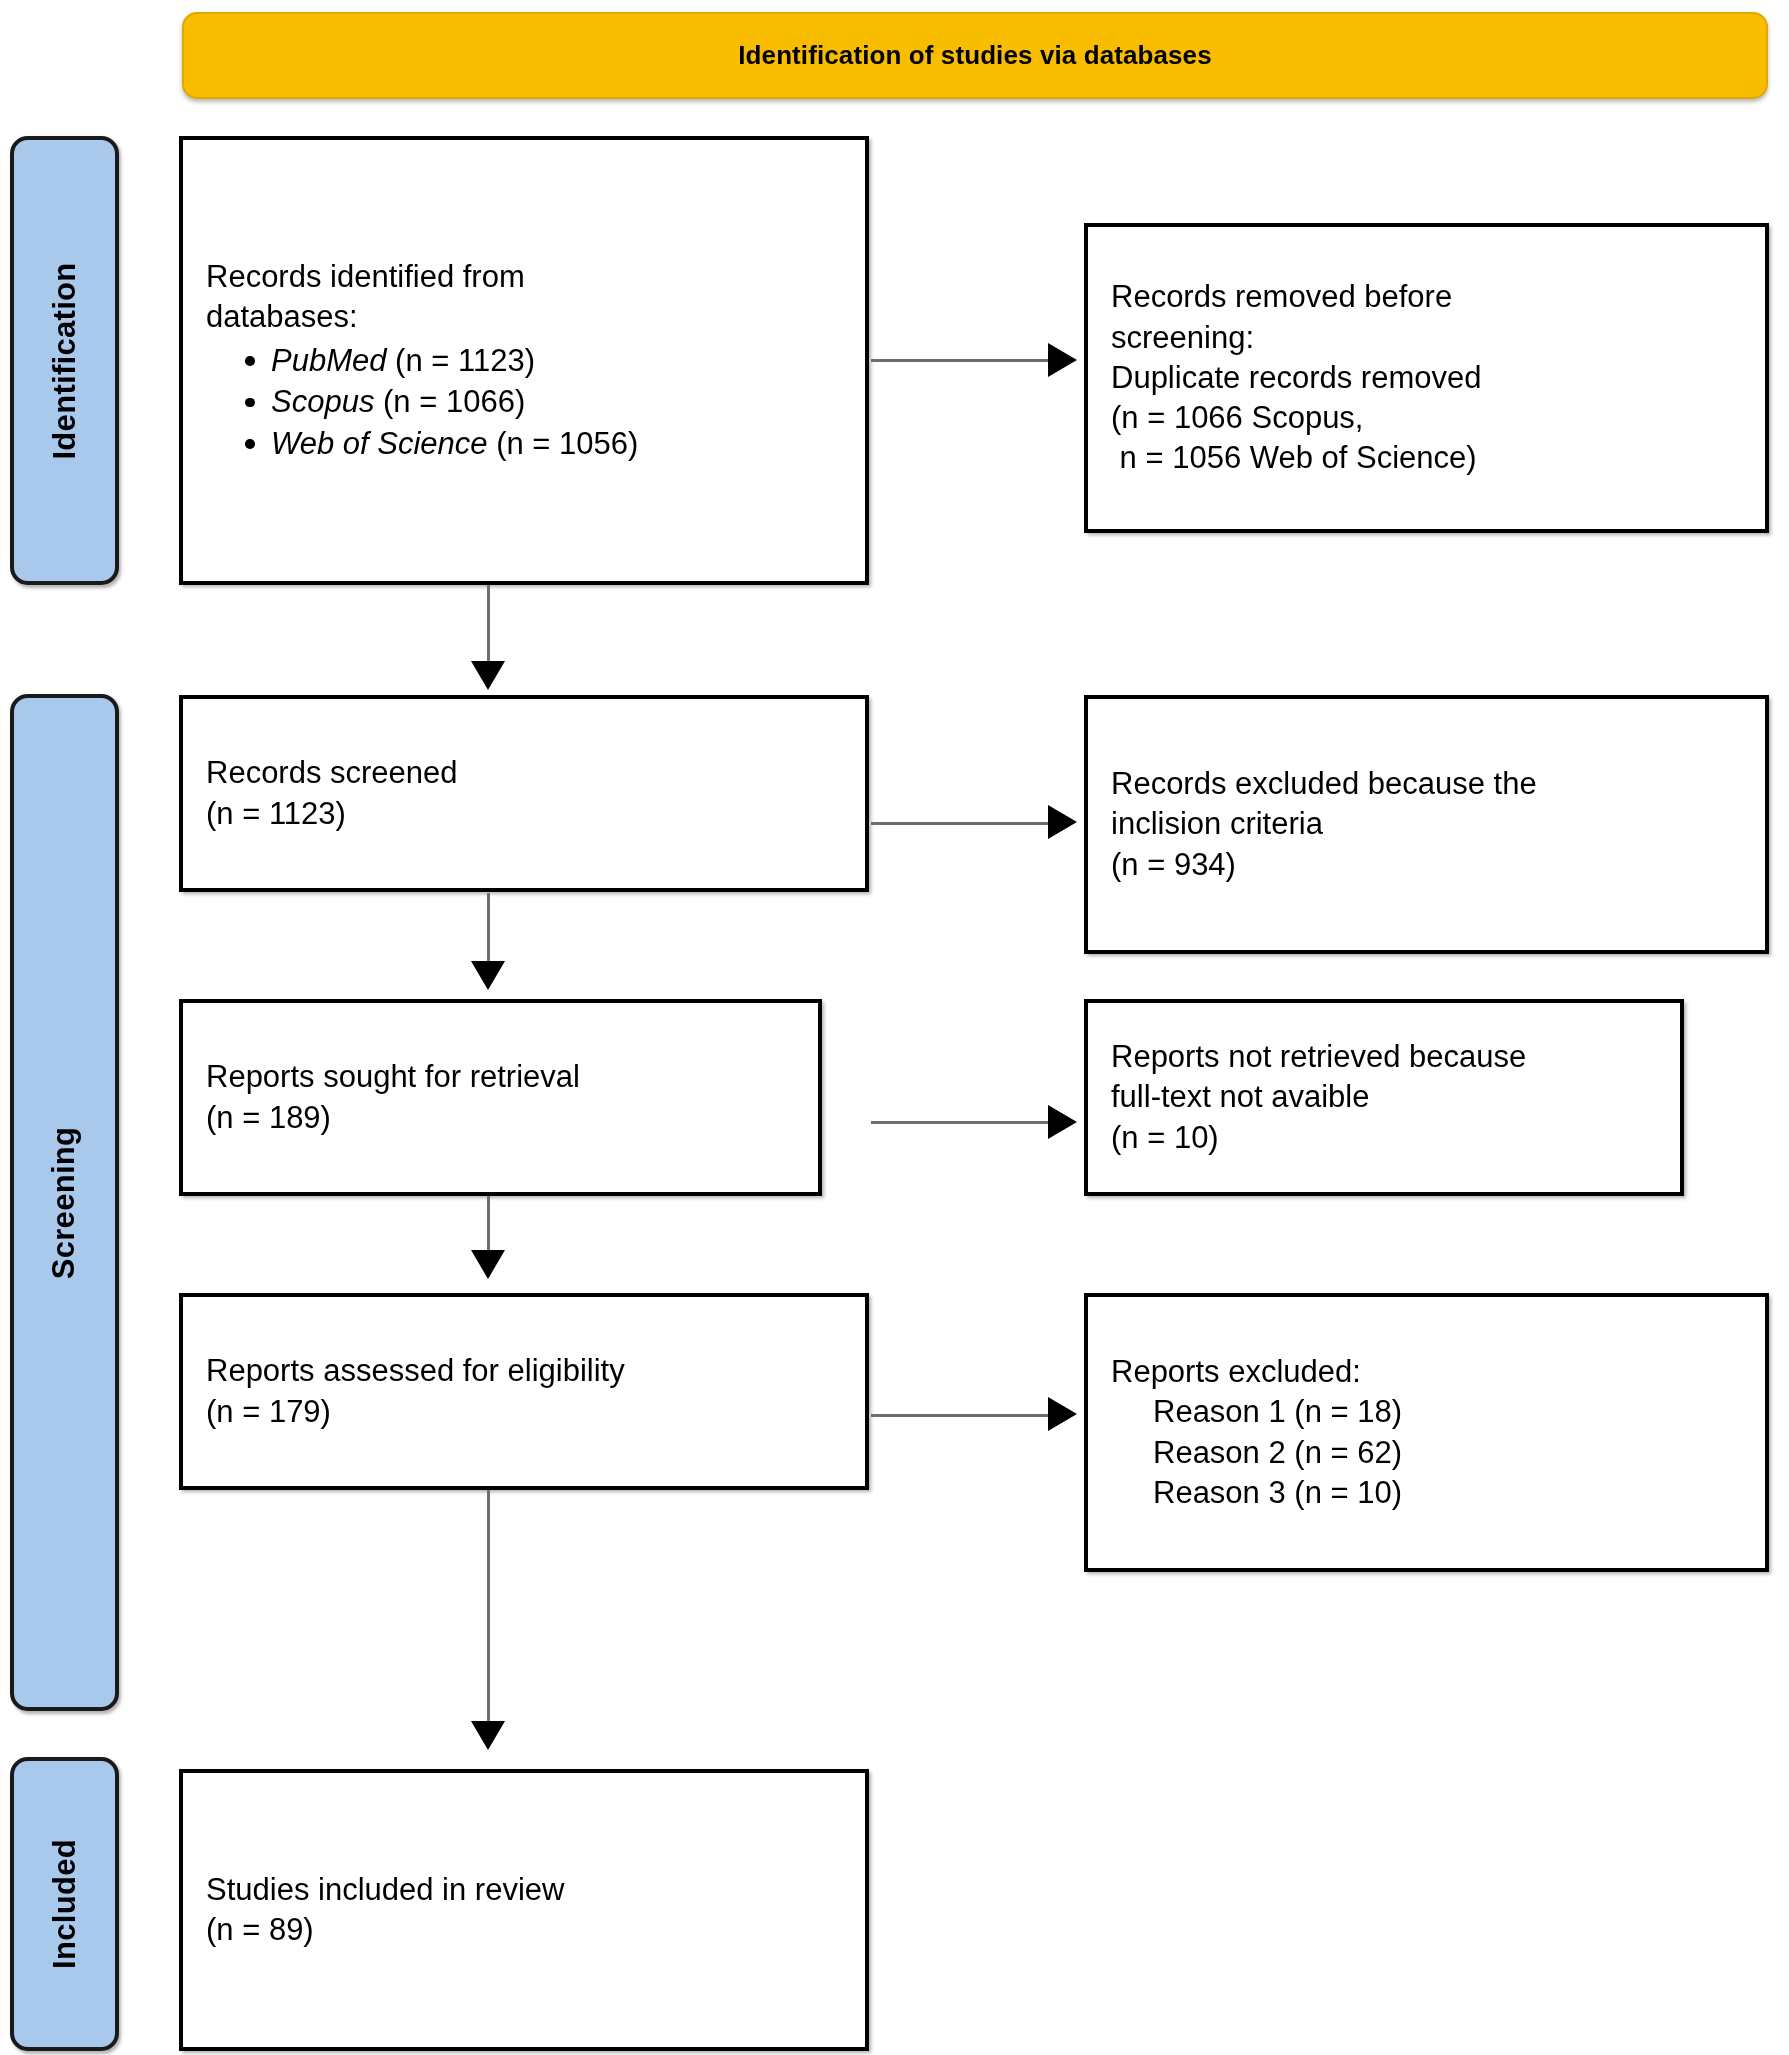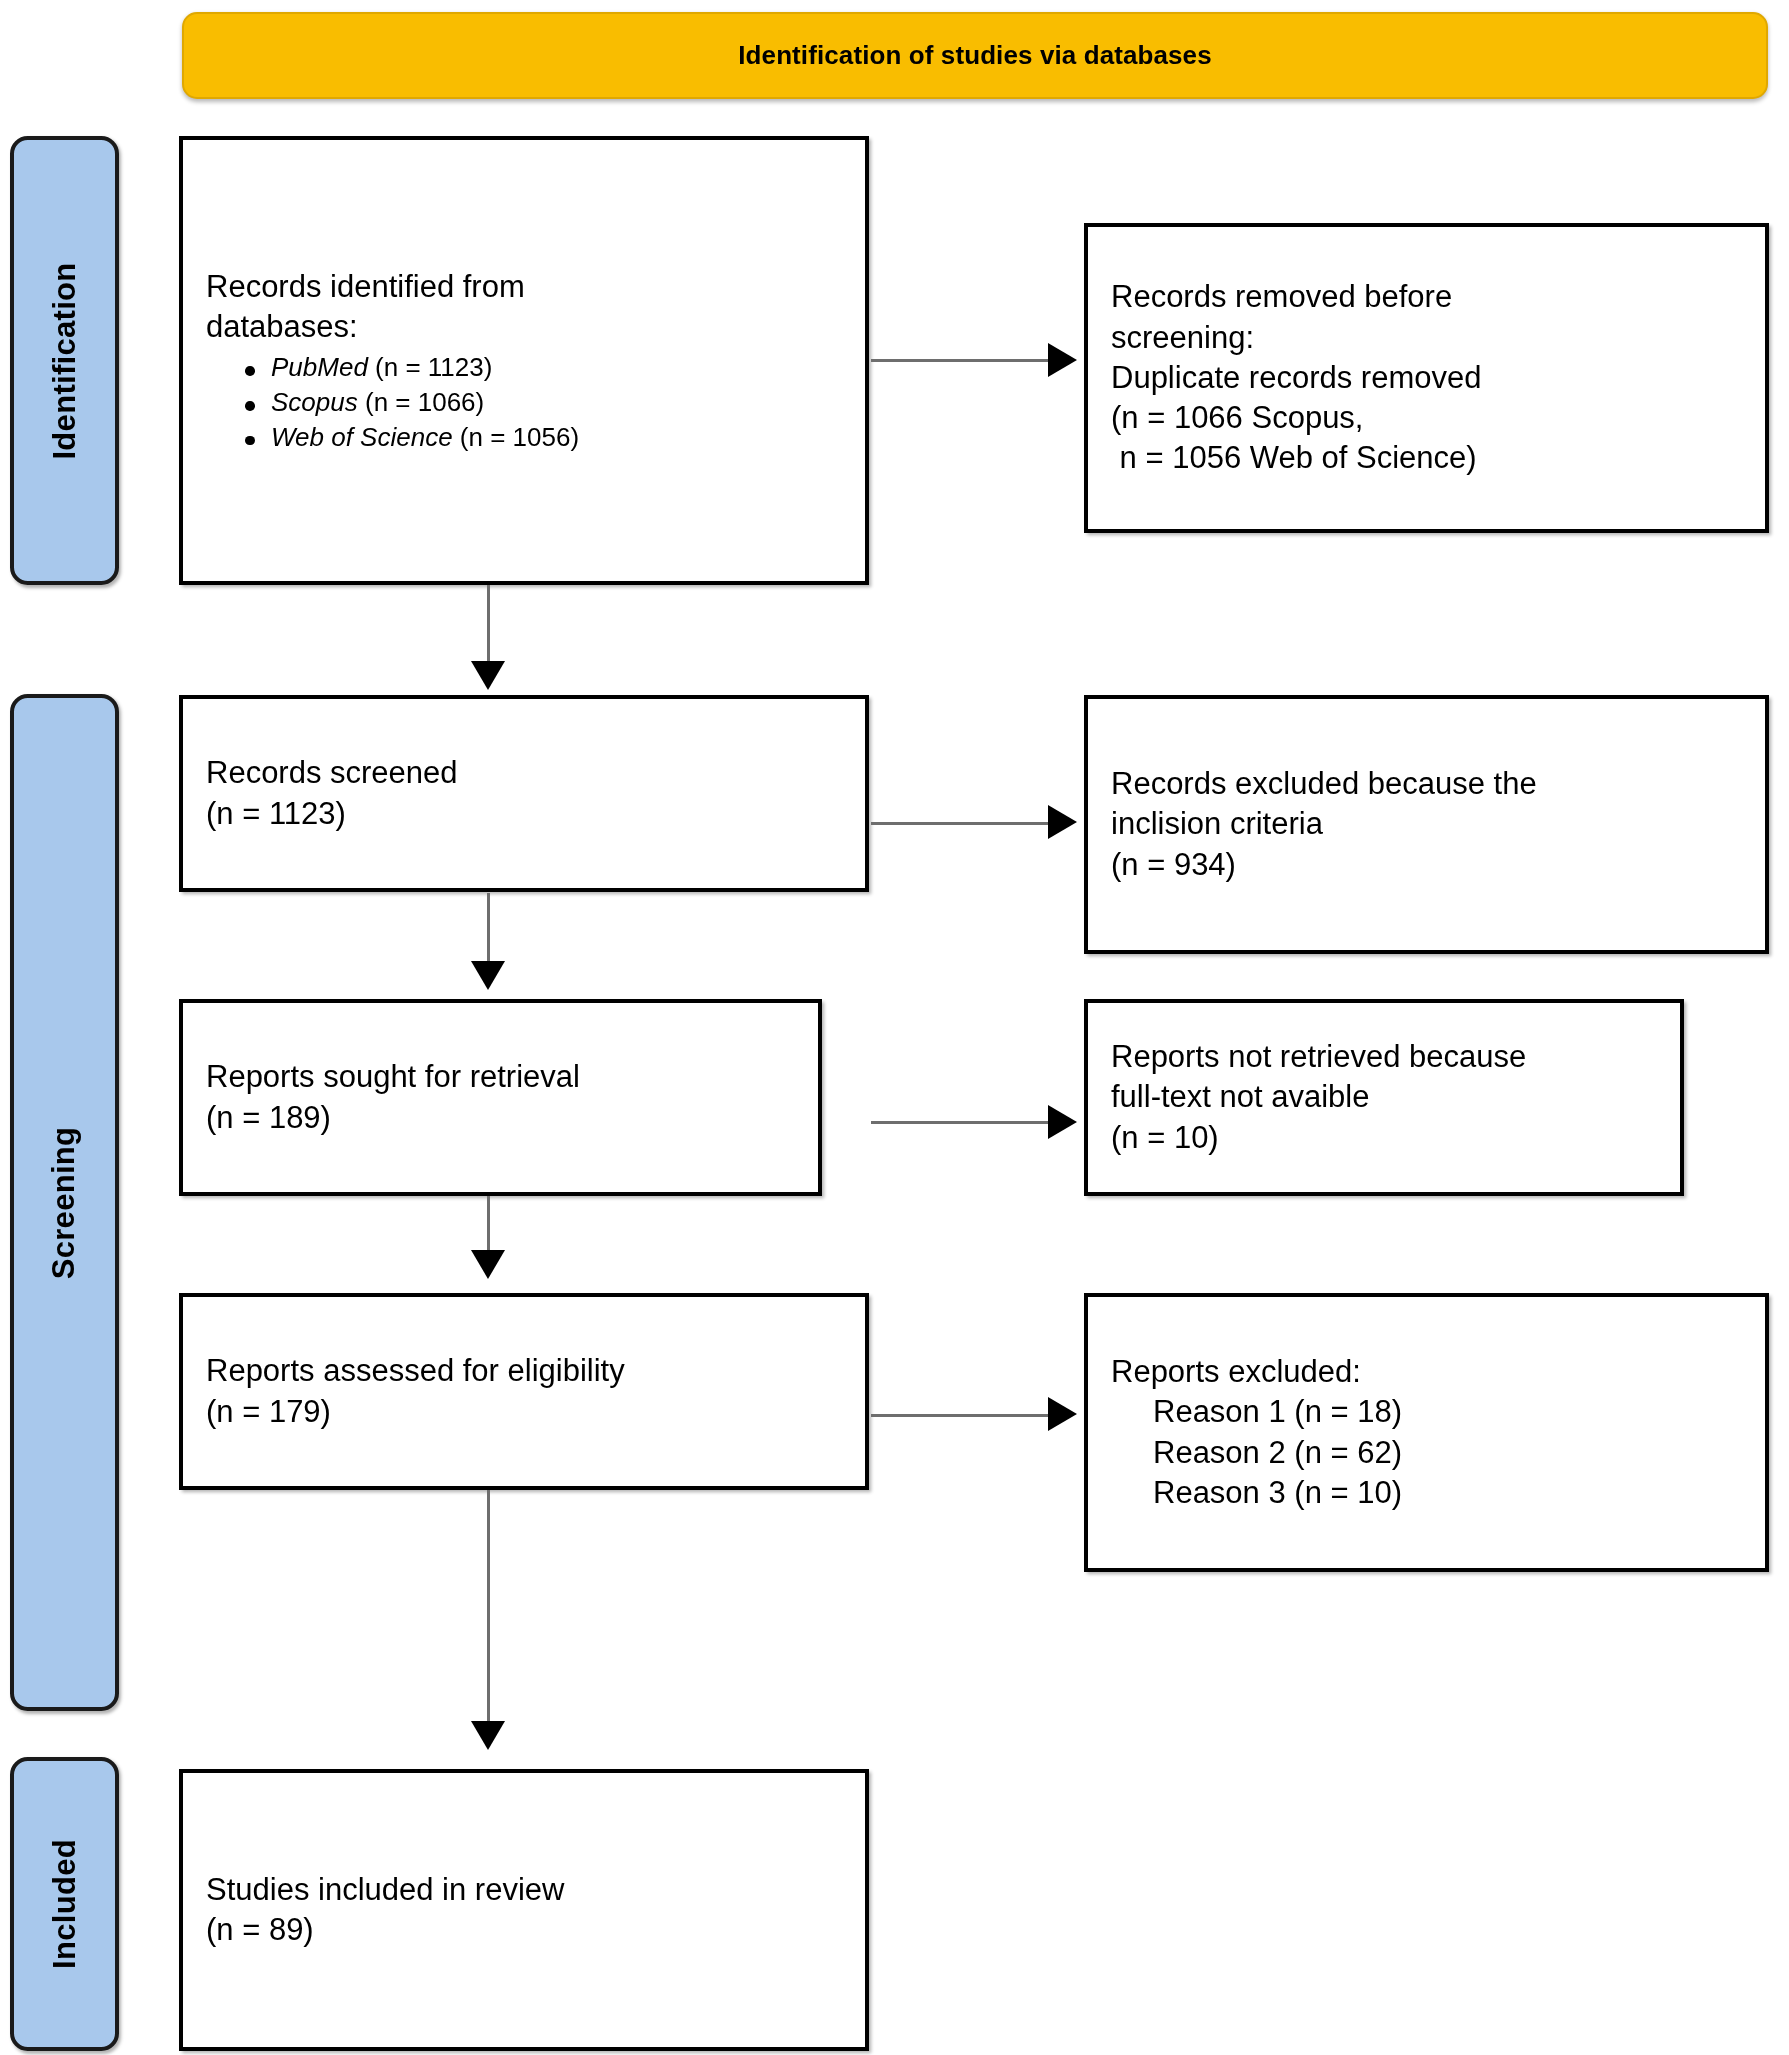--- a/index.html
+++ b/index.html
@@ -87,21 +87,21 @@
   .node-text .ln { display: block; white-space: pre; }
 
   
   ul.db-list {
     list-style: none;
     margin: 2.7px 0 0 0;
     padding: 0 0 0 65px;
   }
   ul.db-list li {
     position: relative;
-    font-size: 26px;
+    font-size: 31px;
     line-height: 1.34;
     white-space: nowrap;
   }
   ul.db-list li::before {
     content: "";
     position: absolute;
     left: -26px;
     top: 16.3px;
     width: 9.5px;
     height: 9.5px;

